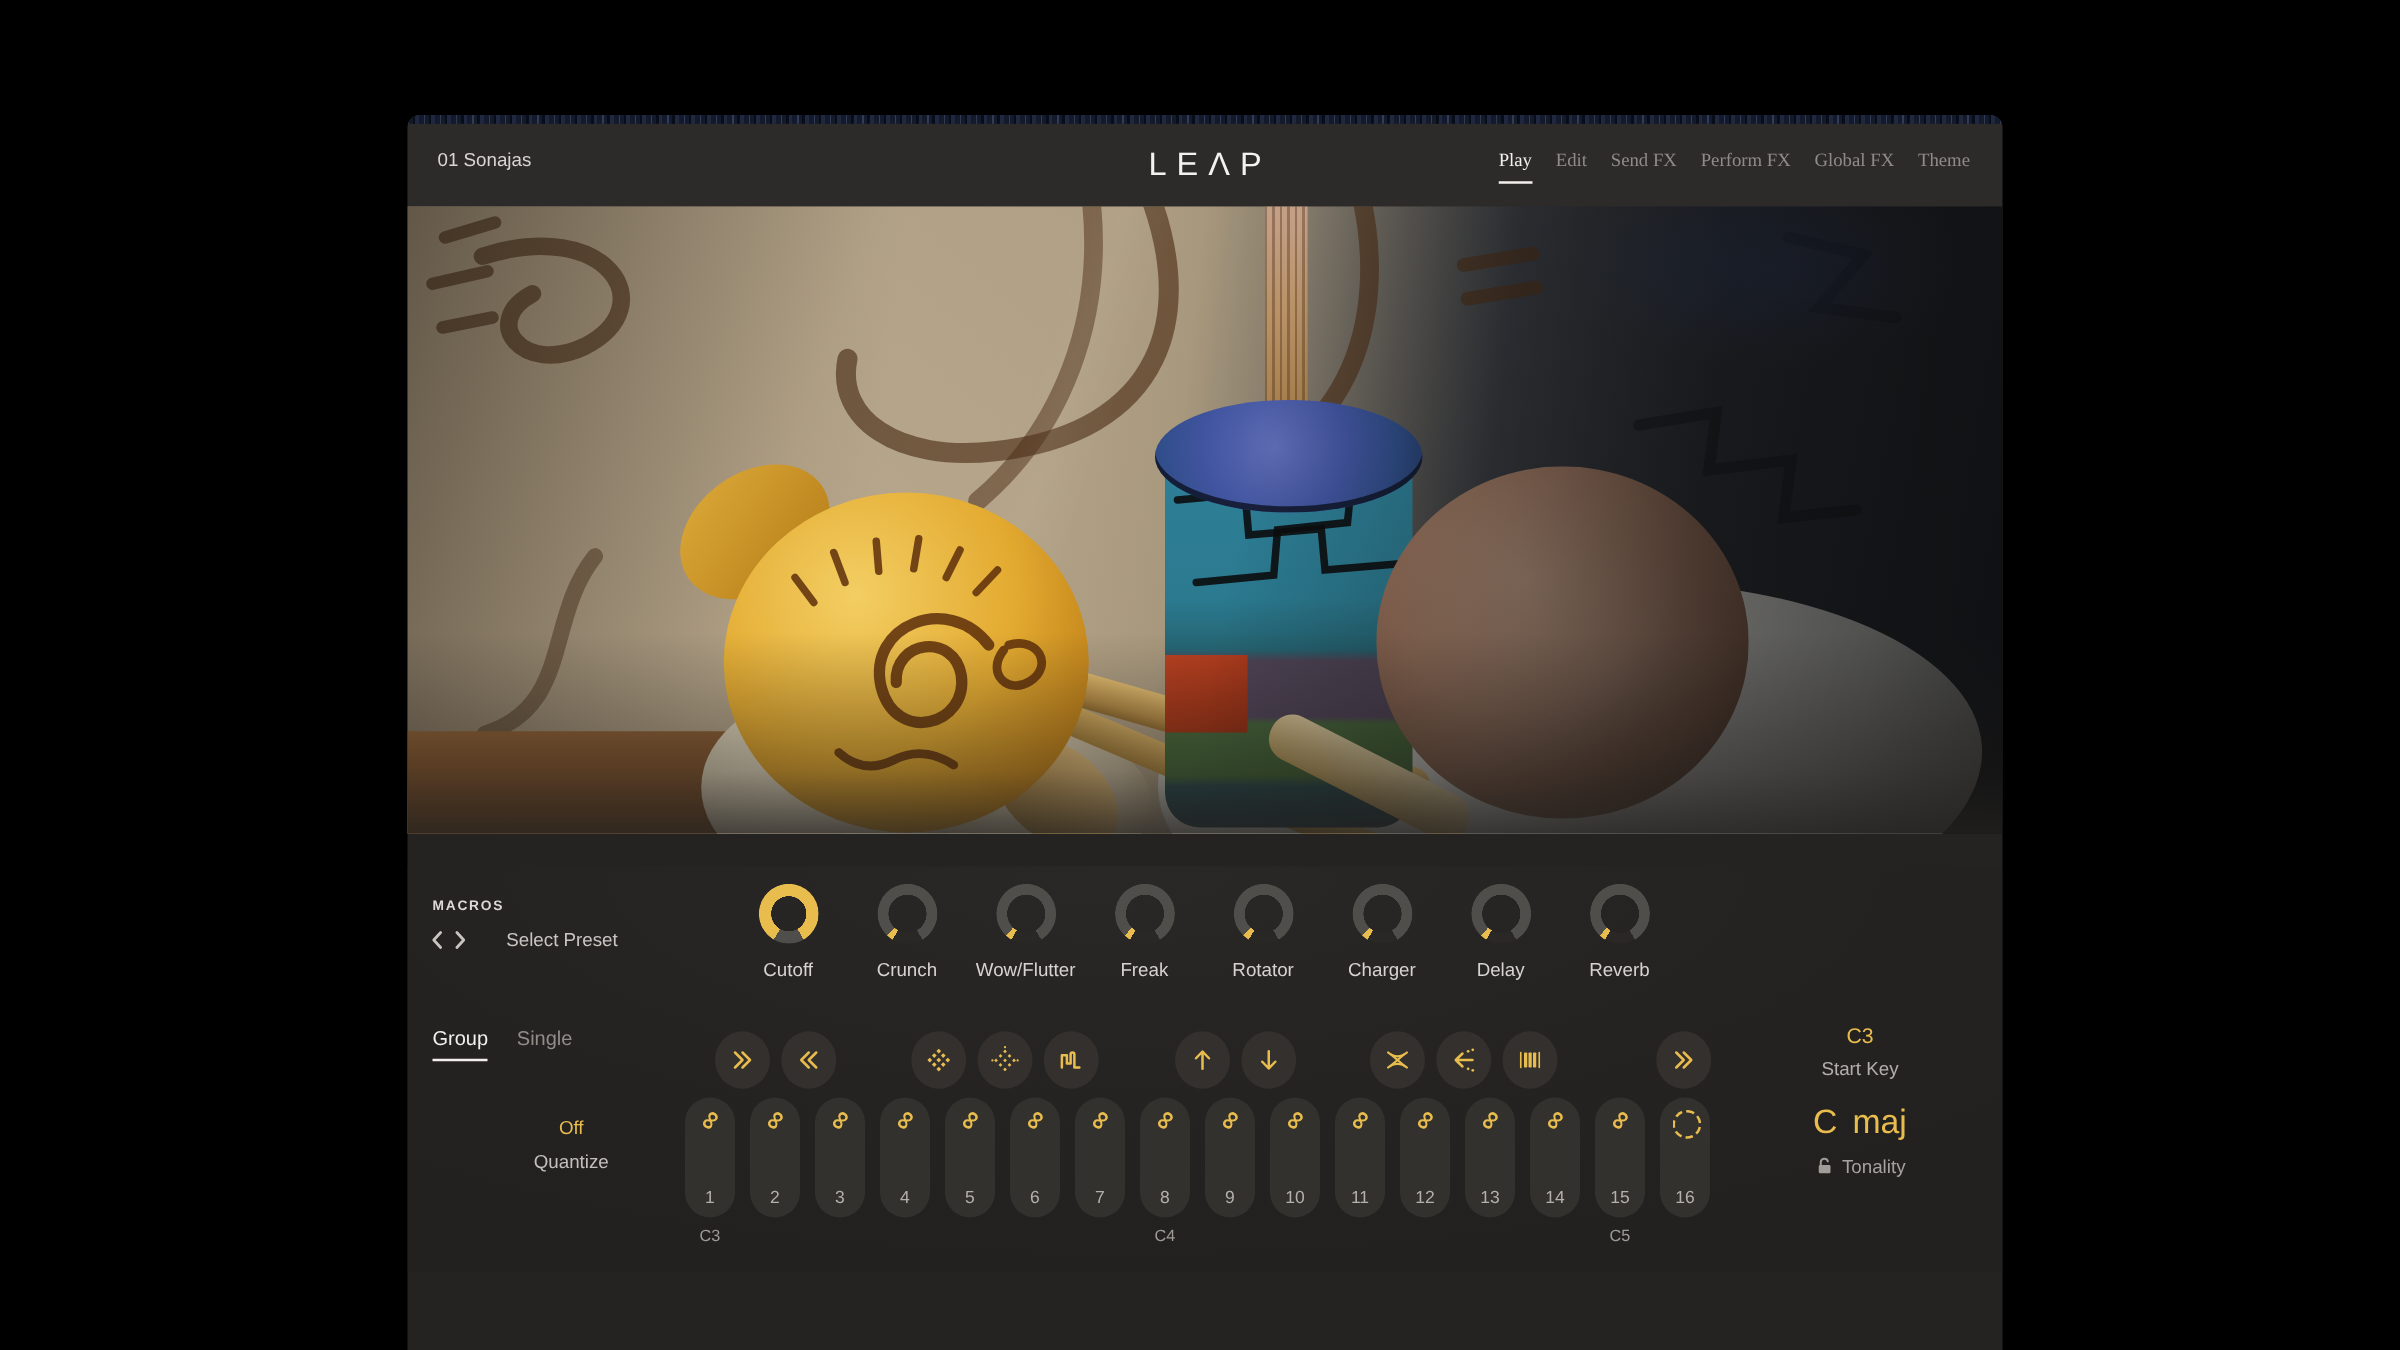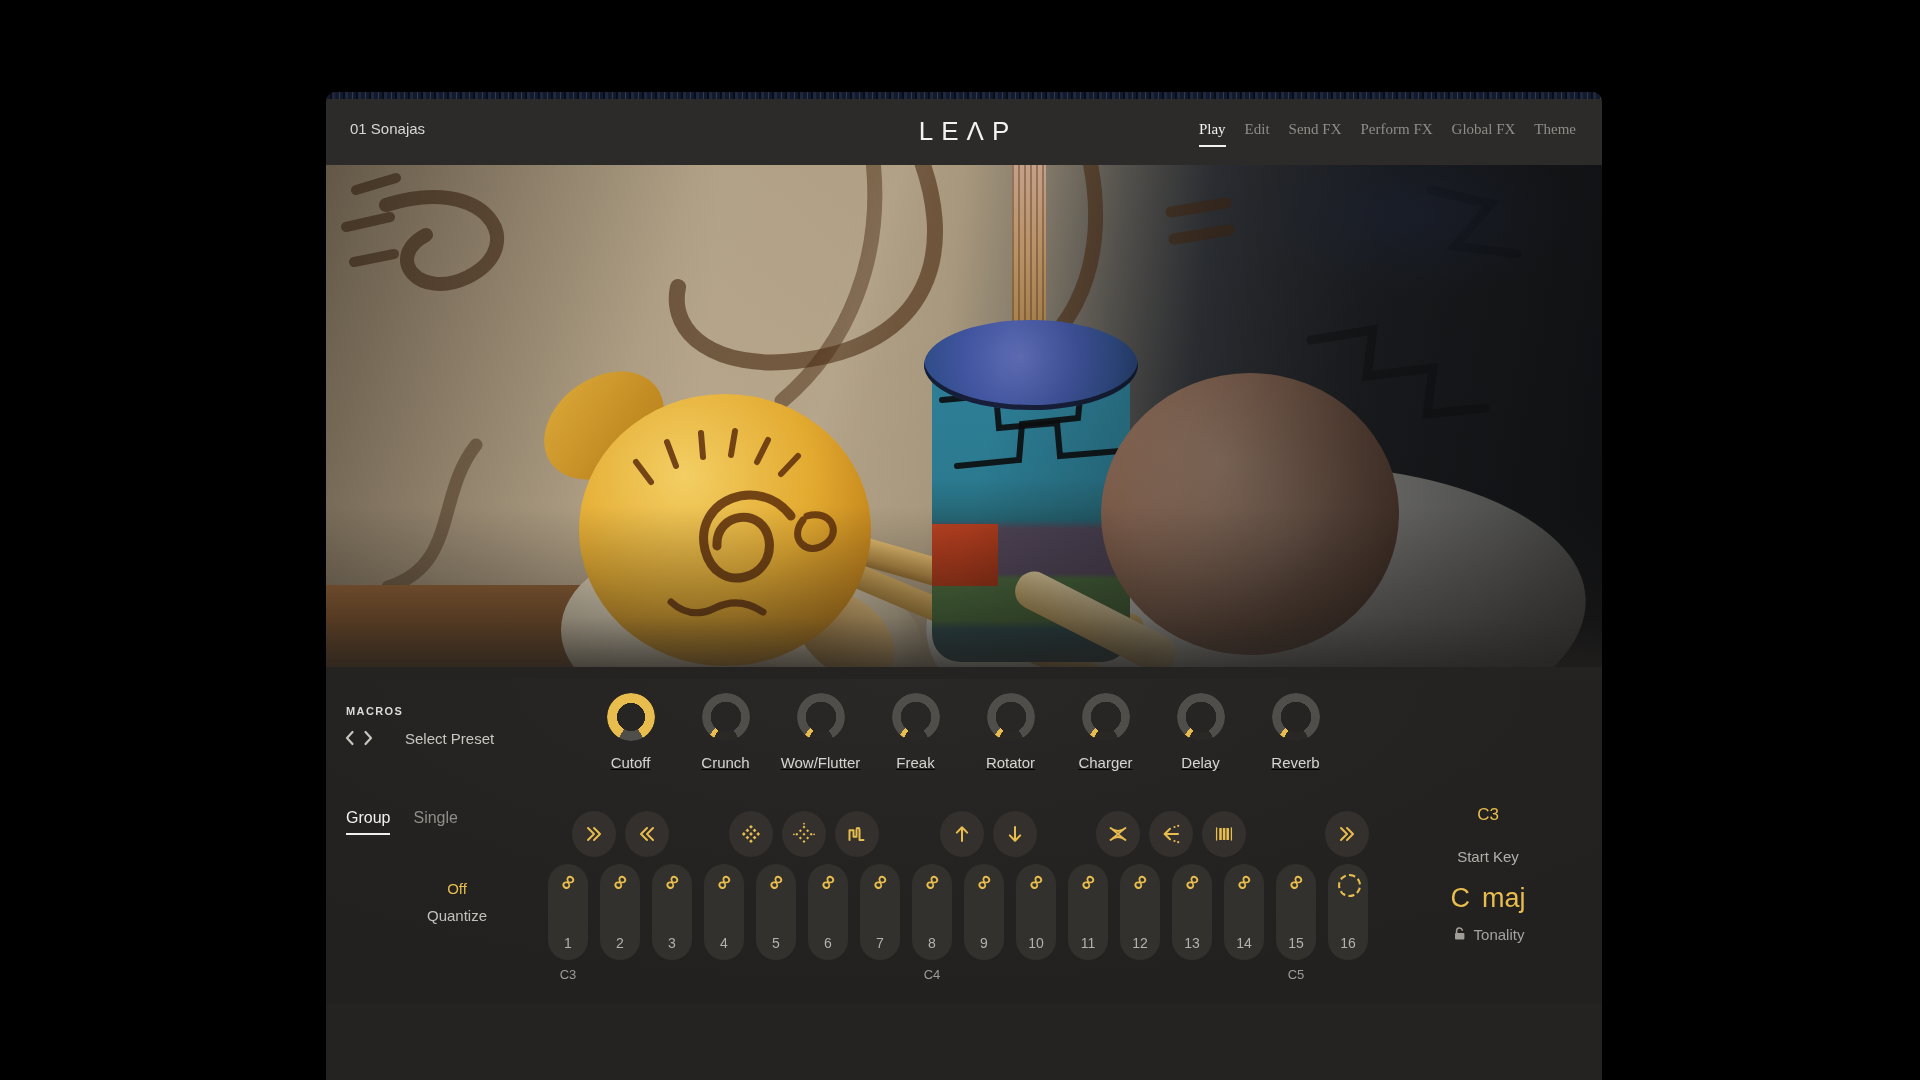--- a/index.html
+++ b/index.html
@@ -72,30 +72,30 @@
       radial-gradient(circle at 62% 58%, rgba(236,216,196,.14), transparent 42%),
       radial-gradient(circle at 30% 70%, rgba(225,195,170,.12), transparent 35%),
       radial-gradient(circle at 40% 32%, #ad8d76, #97705a 42%, #7d5843 68%, #5a3c2b 94%);}
   .vign{inset:0;z-index:9;background:linear-gradient(102deg, transparent 52%, rgba(10,11,13,.5) 78%, rgba(10,11,13,.72) 100%);}
   .bfade{inset:0;z-index:10;background:linear-gradient(180deg, transparent 68%, rgba(28,26,24,.4) 90%, rgba(35,33,31,.8) 100%);}
   .brand{right:82px;top:40px;z-index:11;display:flex;align-items:flex-start;}
   .brand .btxt{font-size:37px;font-weight:700;color:#fff;letter-spacing:.5px;line-height:1;}
   .brand svg{margin-left:2px;margin-top:-12px;}
 
   
-  .panel{position:absolute;left:0;top:587px;width:1276px;height:325px;z-index:15;
+  .panel{position:absolute;left:0;top:601px;width:1276px;height:325px;z-index:15;
     background:radial-gradient(900px 320px at 45% 0%, #2a2826, #252321 60%, #232120);}
   .panel > *{position:absolute;}
   .macros-label{left:20px;top:26px;font-size:11px;font-weight:700;letter-spacing:1.4px;color:#dcd9d6;}
   .preset-select{left:17px;top:50px;display:flex;align-items:center;gap:6px;}
   .preset-select .chev{cursor:pointer;display:block;}
   .preset-select .sp-label{font-size:15px;color:#c9c6c2;margin-left:24px;cursor:pointer;}
 
   .knobs{left:257px;top:14px;display:flex;}
-  .knob-cell{width:95px;display:flex;flex-direction:column;align-items:center;cursor:pointer;text-decoration:underline;}
+  .knob-cell{width:95px;display:flex;flex-direction:column;align-items:center;cursor:pointer;}
   .knob-ring{width:48px;height:48px;border-radius:50%;
     background:conic-gradient(from 210deg,#e8bd4e 0 13deg,#504e4b 13deg 300deg,rgba(42,40,38,.95) 300deg 360deg);
     -webkit-mask:radial-gradient(circle closest-side, transparent 0 63%, #000 64%);
     mask:radial-gradient(circle closest-side, transparent 0 63%, #000 64%);}
   .knob-ring.active{background:conic-gradient(from 210deg,#e8bd4e 0 300deg,#504e4b 300deg 360deg);
     -webkit-mask:radial-gradient(circle closest-side, transparent 0 58%, #000 59%);
     mask:radial-gradient(circle closest-side, transparent 0 58%, #000 59%);}
   .knob-label{margin-top:13px;font-size:15px;color:#d6d3d0;white-space:nowrap;}
 
   .tabs{left:20px;top:130px;display:flex;gap:23px;}
@@ -120,21 +120,21 @@
   .pad-icon.dashed-circle{top:10px;left:10px;width:19px;height:19px;border:2px dashed #e8bd4e;border-radius:50%;}
   .pad-num{position:absolute;bottom:9px;left:0;width:100%;text-align:center;font-size:14px;color:#b3b0ad;}
 
   .keylabels .key-label{position:absolute;top:288px;transform:translateX(-50%);font-size:13px;color:#9e9b97;}
   .keylabels .key-label:nth-of-type(1){left:242px;}
   .keylabels .key-label:nth-of-type(2){left:606px;}
   .keylabels .key-label:nth-of-type(3){left:970px;}
 
   .keyblock{left:1080px;top:126px;width:164px;display:flex;flex-direction:column;align-items:center;}
   .start-key-value{font-size:17px;color:#e8bd4e;cursor:pointer;}
-  .start-key-label{margin-top:23px;font-size:15px;color:#b2afab;}
+  .start-key-label{margin-top:8px;font-size:15px;color:#b2afab;}
   .tonality-value{margin-top:18px;display:flex;gap:12px;font-size:27px;color:#e8bd4e;cursor:pointer;}
   .tonality-row{margin-top:12px;display:flex;gap:7px;font-size:15px;color:#a5a29e;}
 </style>
 </head>
 <body>
 
 <div class="stage">
   <div class="window">
     <div class="edge-top"></div>
 

